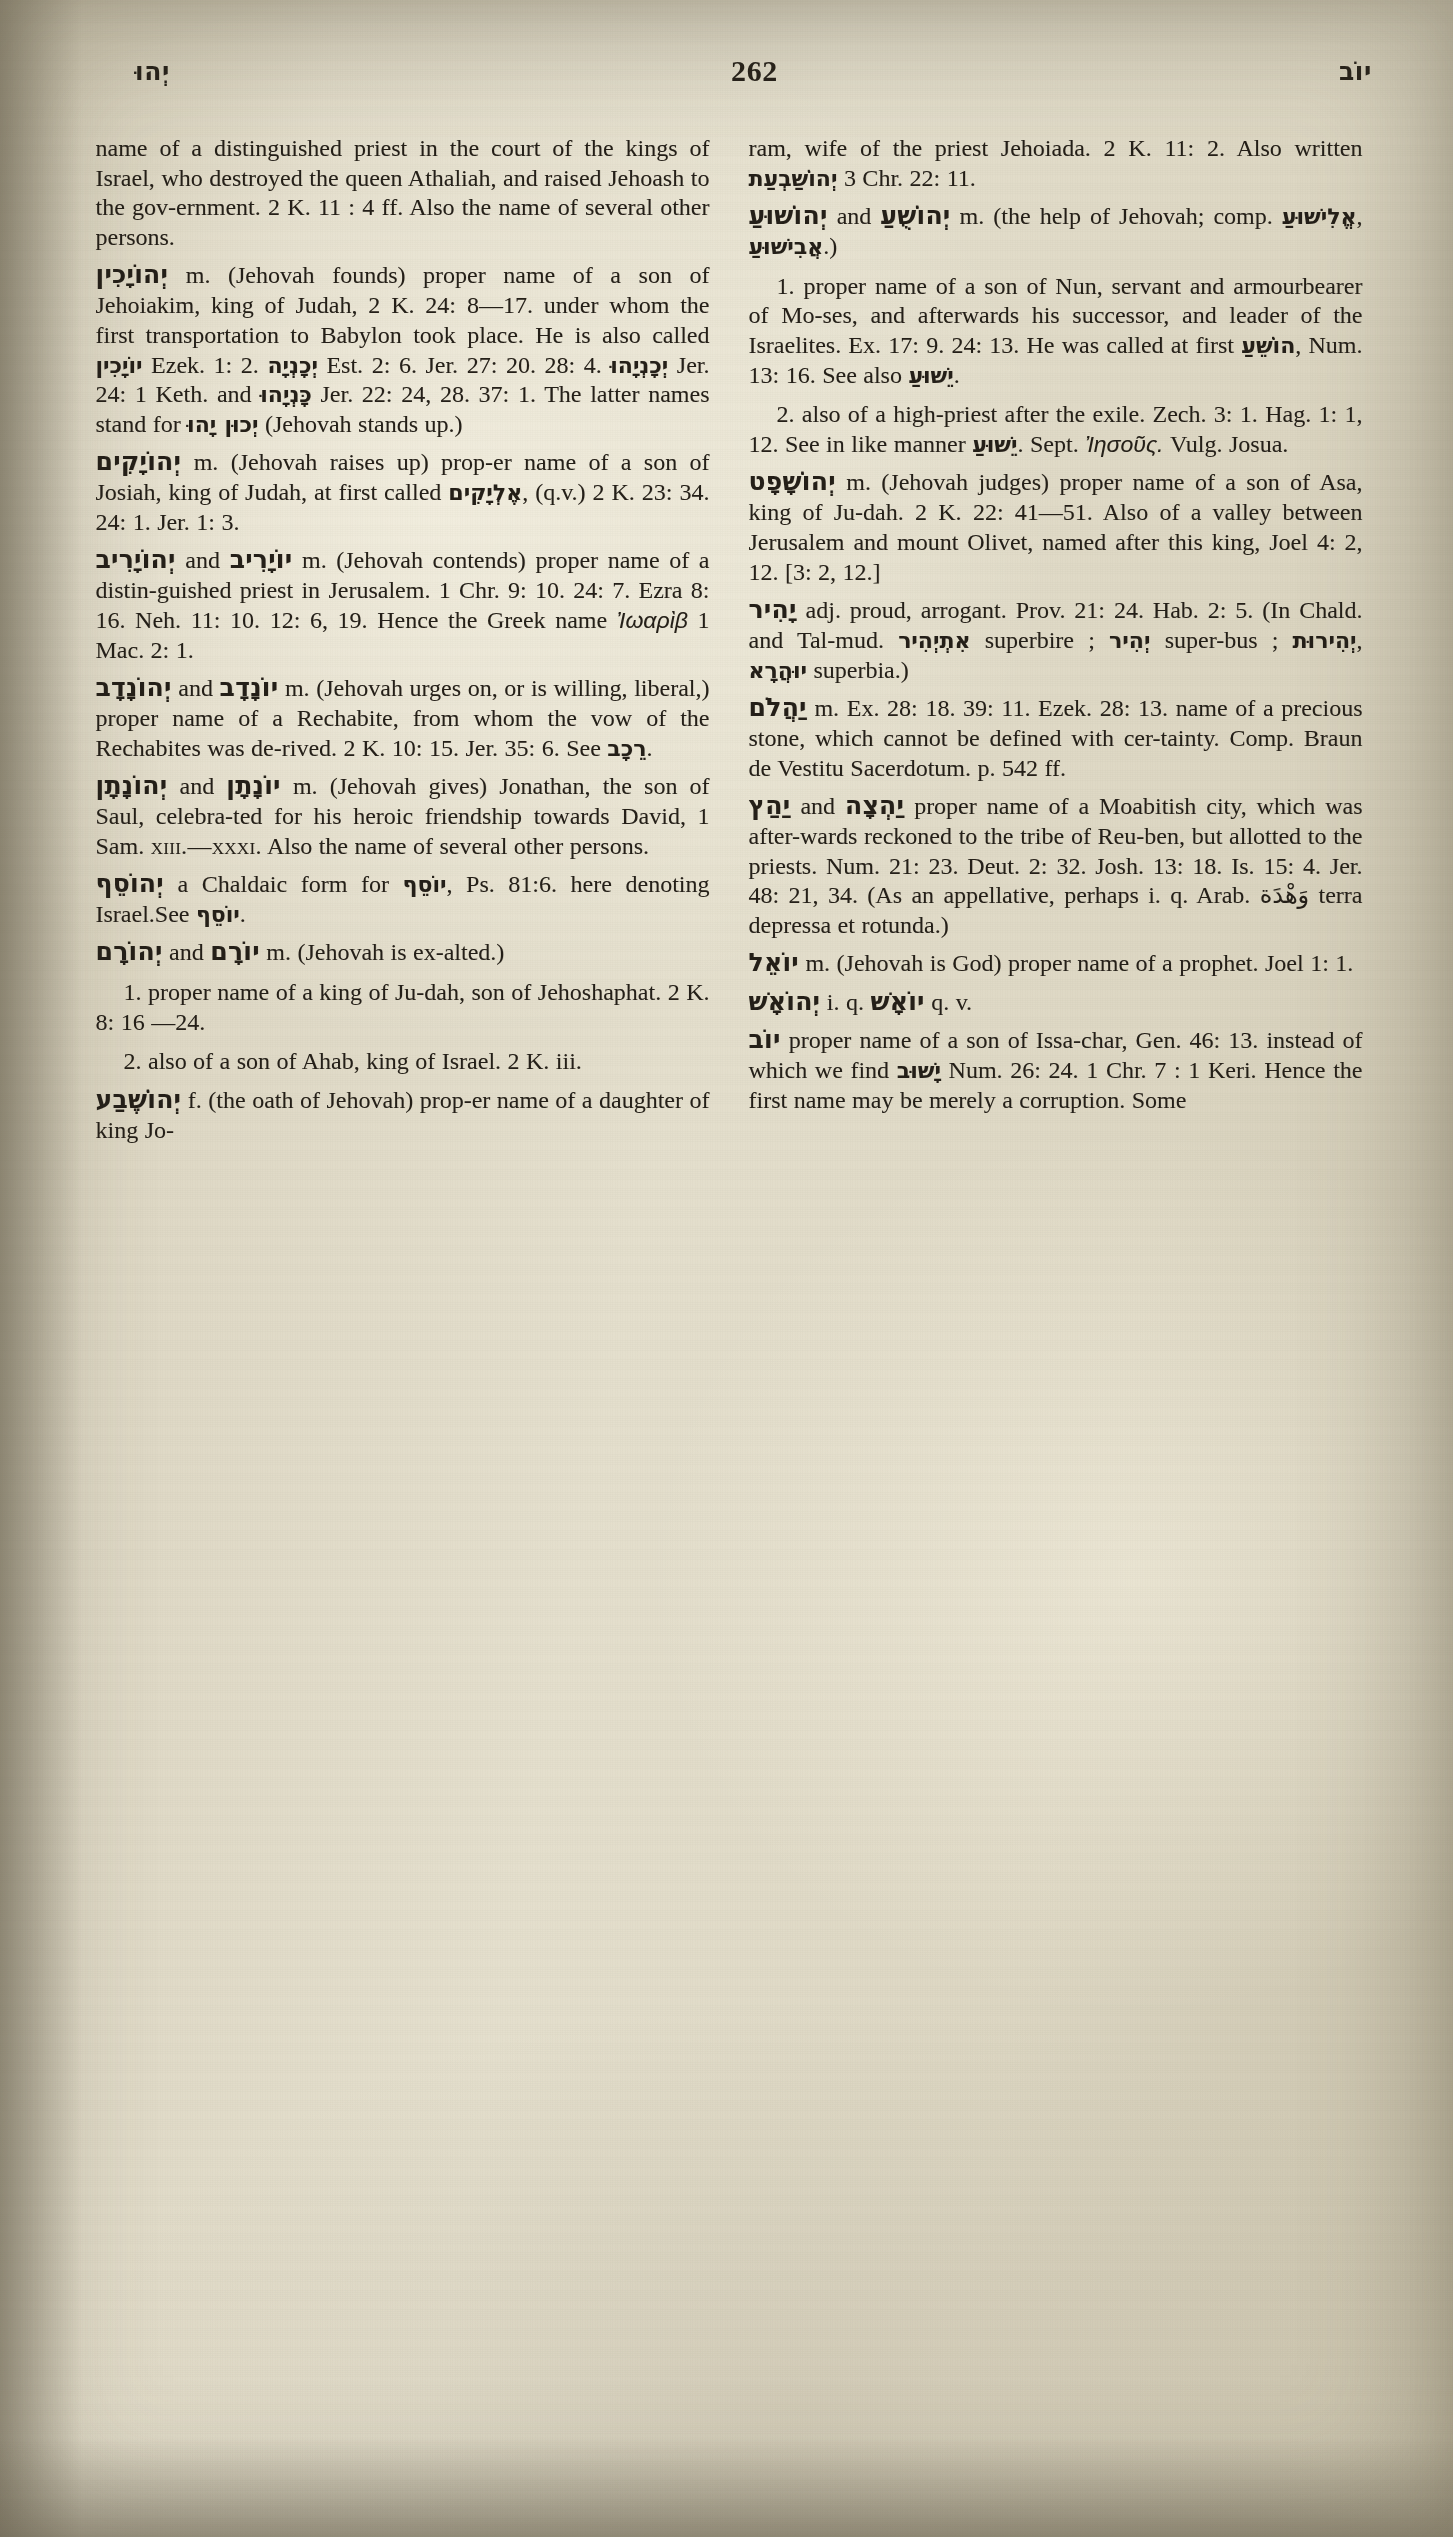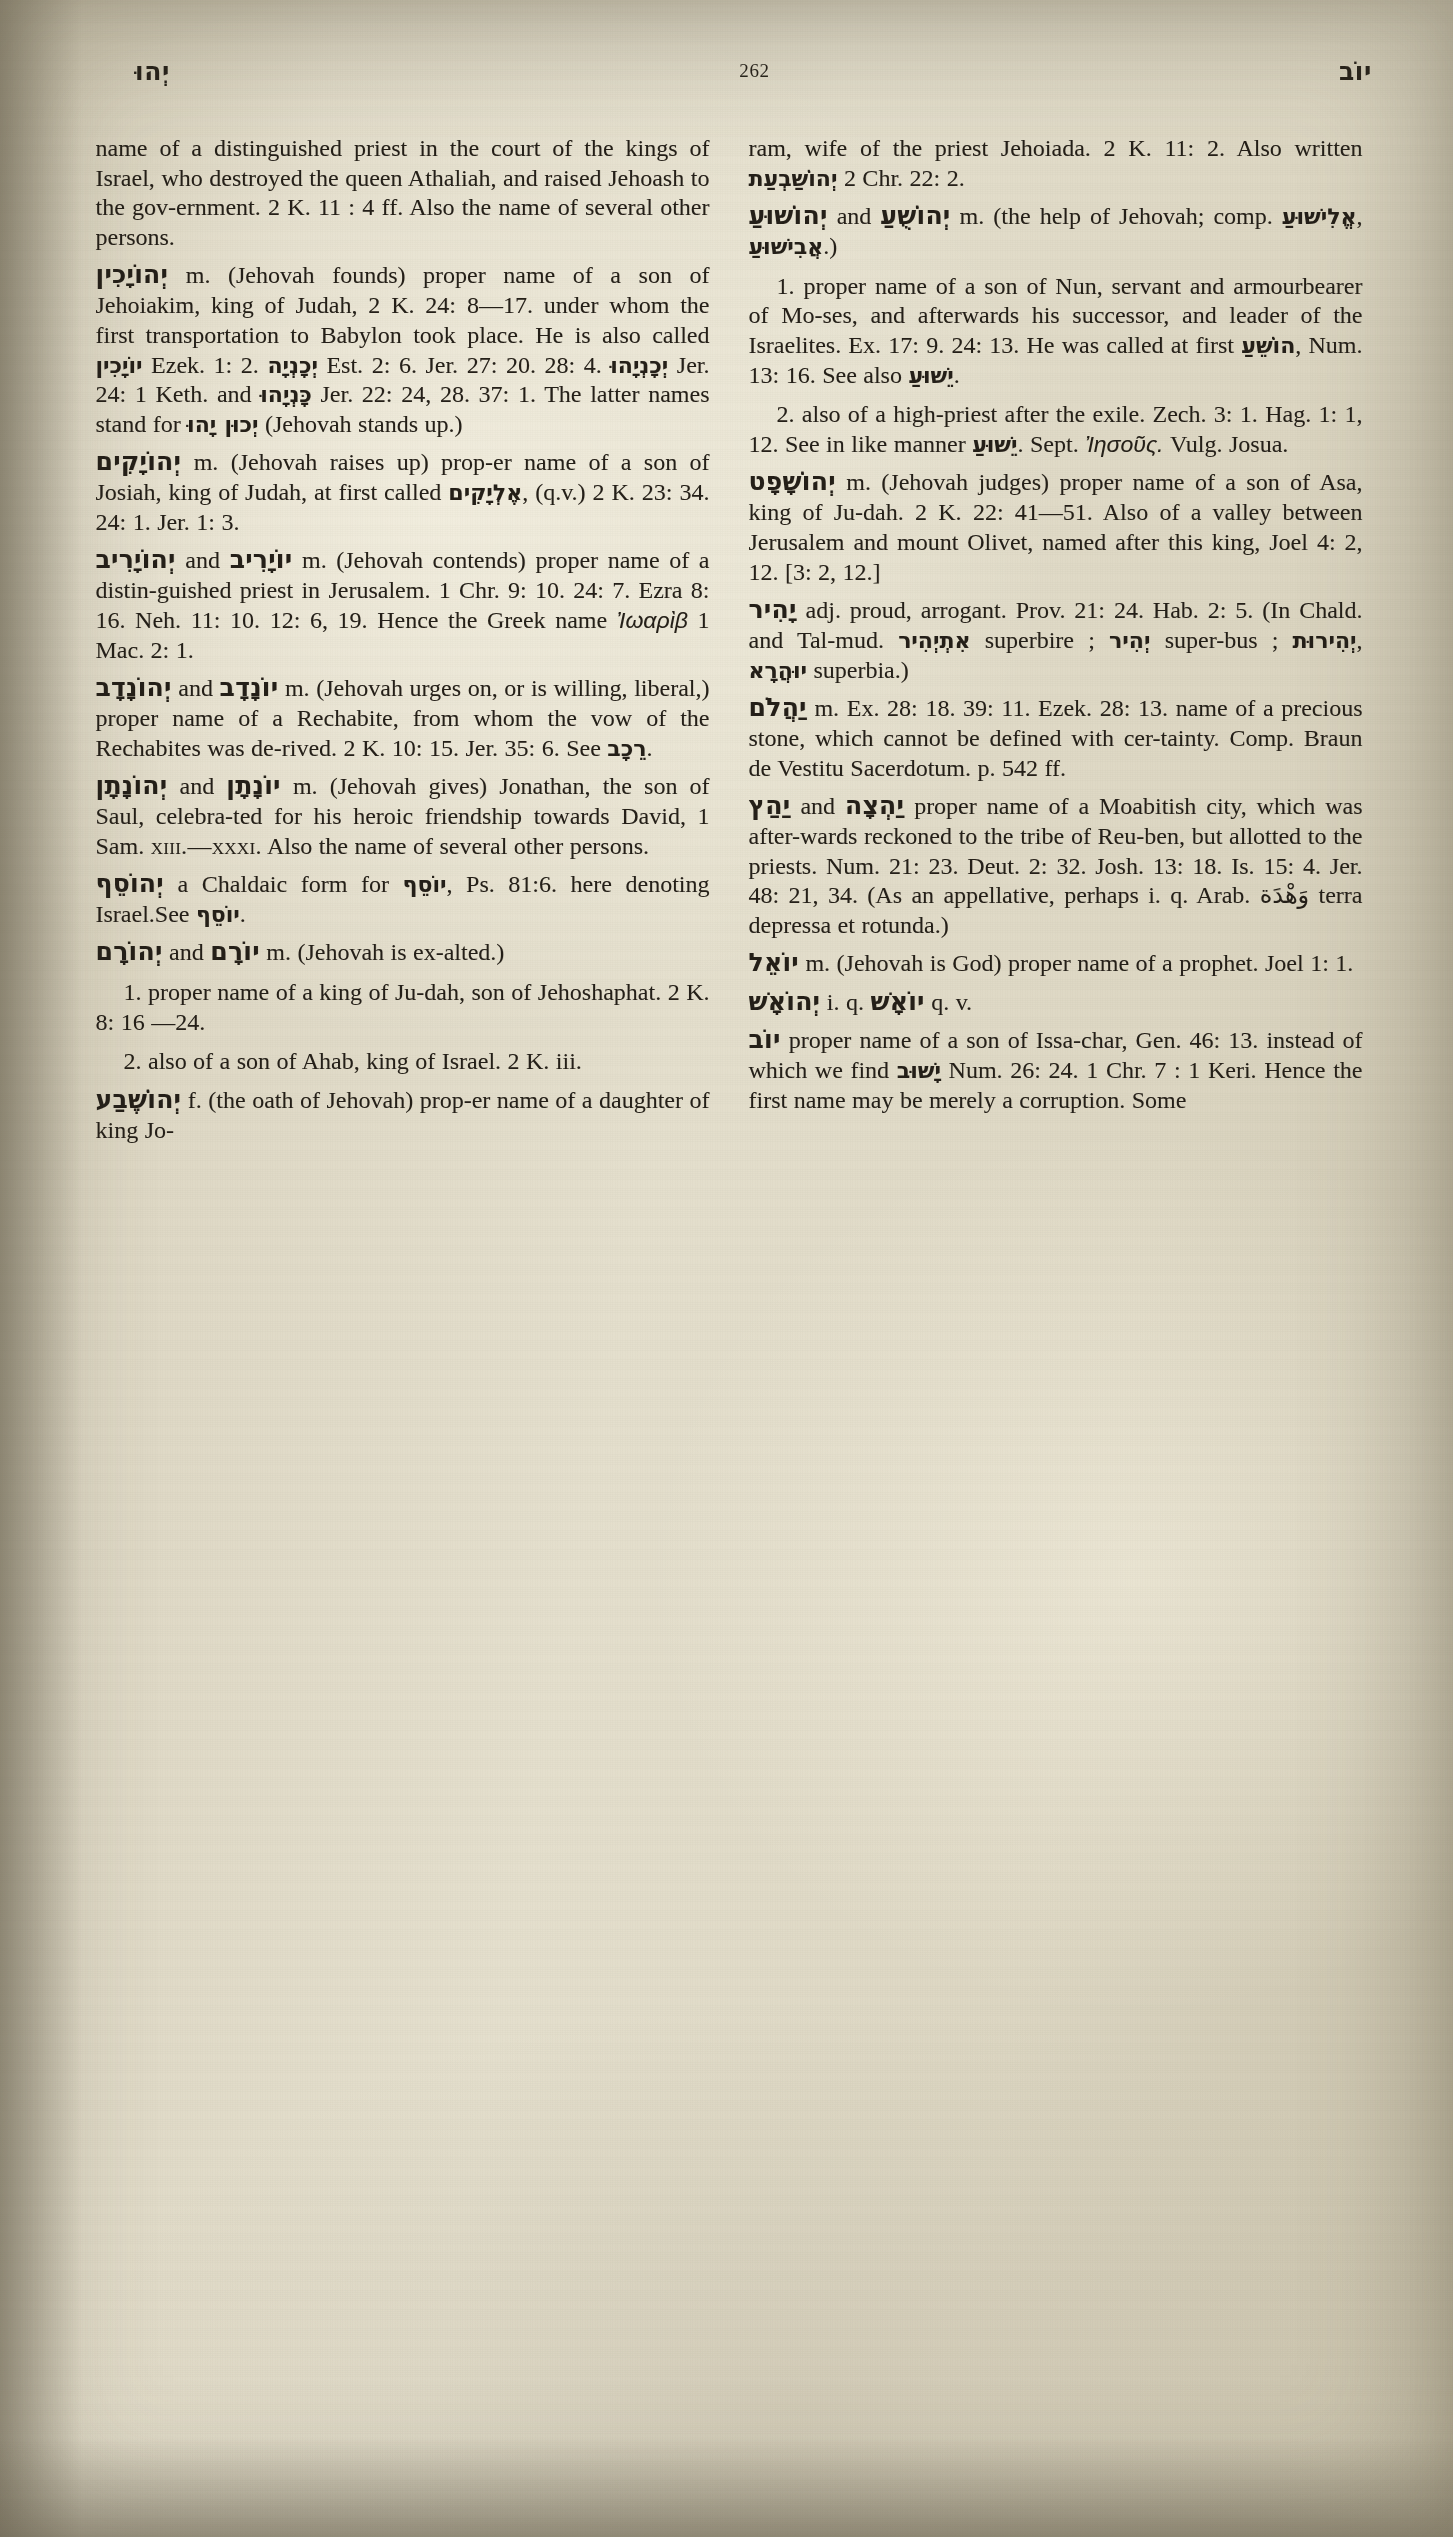--- a/index.html
+++ b/index.html
@@ -65,22 +65,22 @@
     margin-left: 40px;
   }
   .runhead .heb {
     font-family: "DejaVu Sans", sans-serif;
     font-size: 25px;
     font-weight: 700;
     direction: rtl;
     letter-spacing: 0.6px;
   }
   .runhead .folio {
-    font-size: 19px;
-    font-weight: 400;
+    font-size: 30px;
+    font-weight: 700;
     letter-spacing: 0.6px;
   }
 
   
   .cols {
     position: absolute;
     left: 95px;
     top: 134px;
     width: 1268px;
     display: flex;
@@ -246,21 +246,21 @@
         <span>prop-er name of a daughter of king Jo-</span>
       </p>
 
     </div>
 
     <div class="col">
 
       <p class="entry cont">
         <span>ram, wife of the priest Jehoiada. 2 K. 11: 2. Also written</span>
         <span class="heb">יְהוֹשַׁבְעַת</span>
-        <span>2 Chr. 22: 2.</span>
+        <span>3 Chr. 22: 11.</span>
       </p>
 
       <p class="entry">
         <span class="hw">יְהוֹשׁוּעַ</span>
         <span>and</span>
         <span class="hw">יְהוֹשֻׁעַ</span>
         <span>m.</span>
         <span class="it">(the help of Jehovah;</span>
         <span>comp.</span>
         <span class="heb">אֱלִישׁוּעַ</span>,

